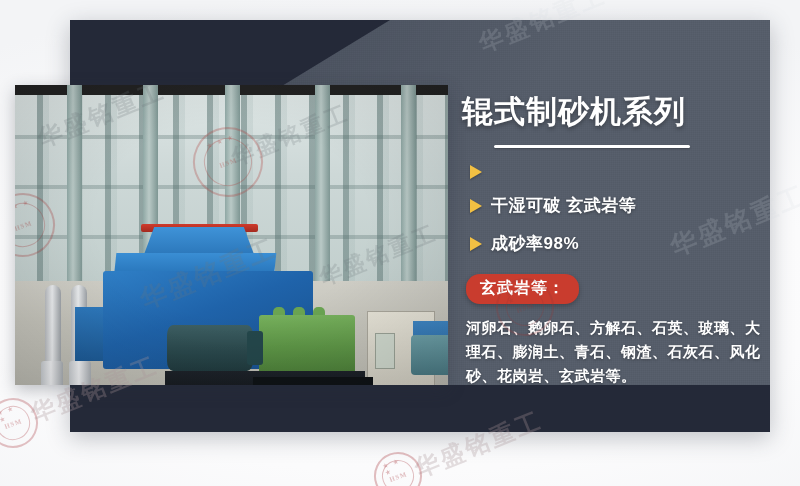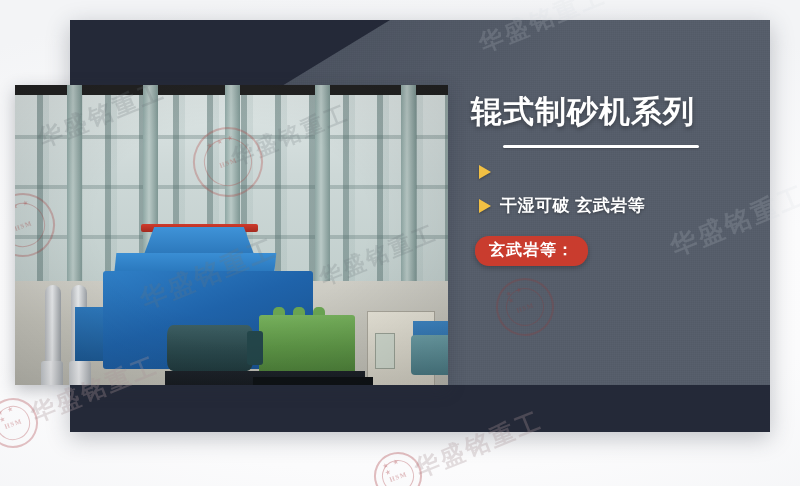--- a/index.html
+++ b/index.html
@@ -210,21 +210,20 @@
     position: absolute; inset: 0;
     background: radial-gradient(ellipse 340px 240px at 50% 45%, rgba(0,0,0,0) 40%, rgba(0,0,0,0.16) 100%);
   }
 
   
   .text-col {
     position: absolute;
     left: 462px;
     top: 92px;
     width: 300px;
-    margin-left: 9px;
   }
   .title {
     color: #ffffff;
     font-size: 31px;
     font-weight: bold;
     letter-spacing: 1px;
     line-height: 40px;
     text-shadow: 0 2px 4px rgba(0,0,0,0.35);
     white-space: nowrap;
   }
@@ -399,23 +398,28 @@
     <div class="divider"></div>
 
     <div class="bullets">
       <div class="bullet">
         <span class="arrow"></span>
       </div>
       <div class="bullet">
         <span class="arrow"></span>
         <span class="bullet-text">干湿可破  玄武岩等</span>
       </div>
+      <div class="bullet">
+        <span class="arrow"></span>
+        <span class="bullet-text">成砂率98%</span>
+      </div>
     </div>
 
     <div class="badge">玄武岩等：</div>
+    <div class="materials">河卵石、鹅卵石、方解石、石英、玻璃、大理石、膨润土、青石、钢渣、石灰石、风化砂、花岗岩、玄武岩等。</div>
   </div>
 
   <div class="wm wm-on-panel" style="left:665px; top:232px; font-size:26px;">华盛铭重工</div>
   <div class="wm wm-on-panel" style="left:474px; top:30px;  font-size:24px;">华盛铭重工</div>
 
   <div class="seal" style="left:496px; top:278px; width:54px; height:54px; color:rgba(150,55,55,0.26); border:2px solid rgba(150,55,55,0.26);">
     <div class="seal-inner"></div>
     <div class="seal-dots">★ ★ ★</div>
     <div class="seal-txt">HSM</div>
   </div>

